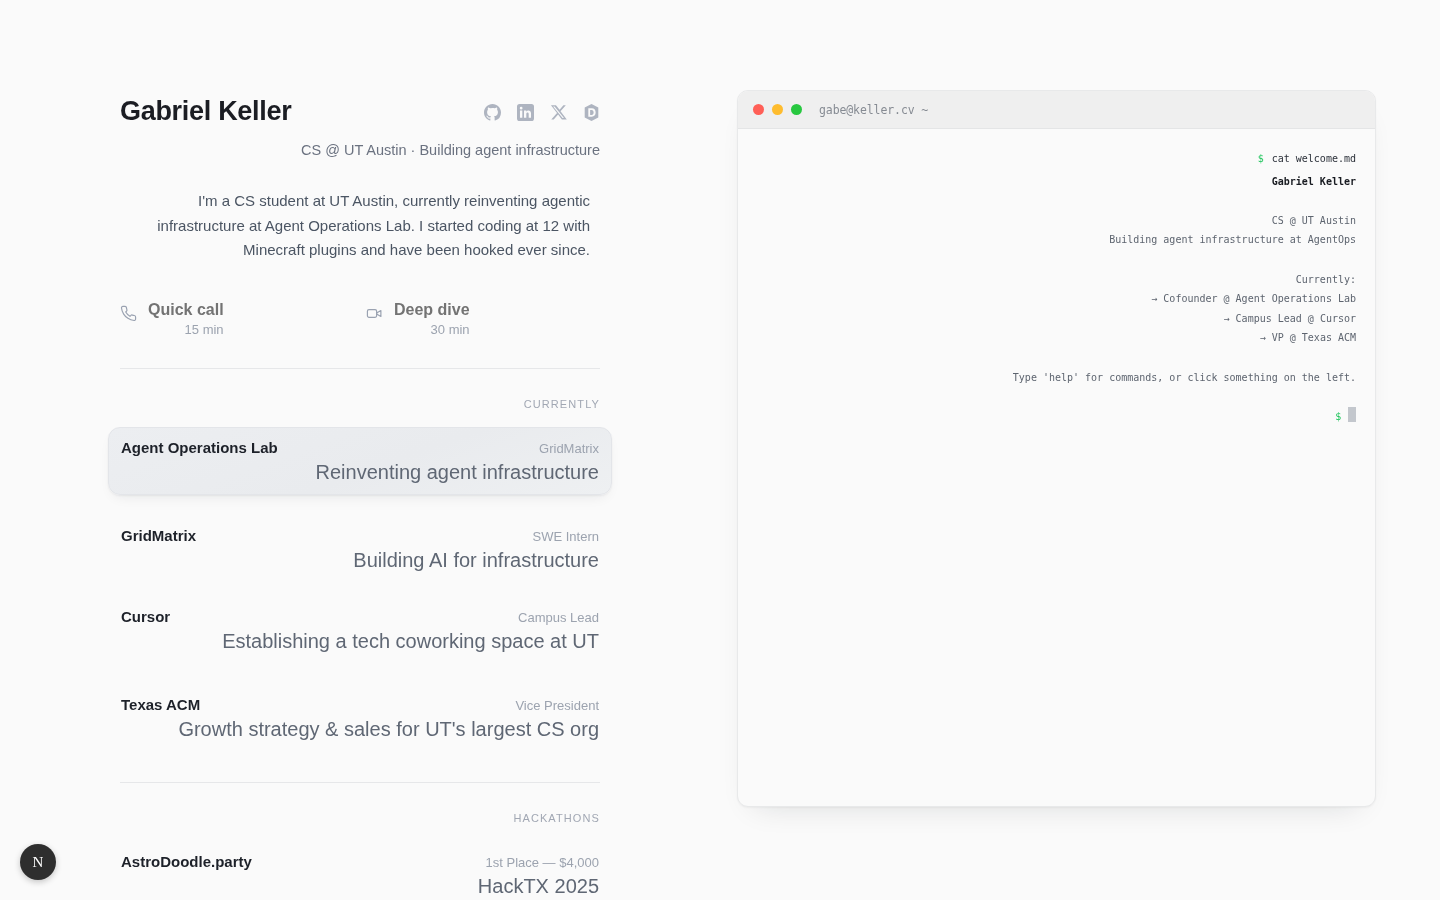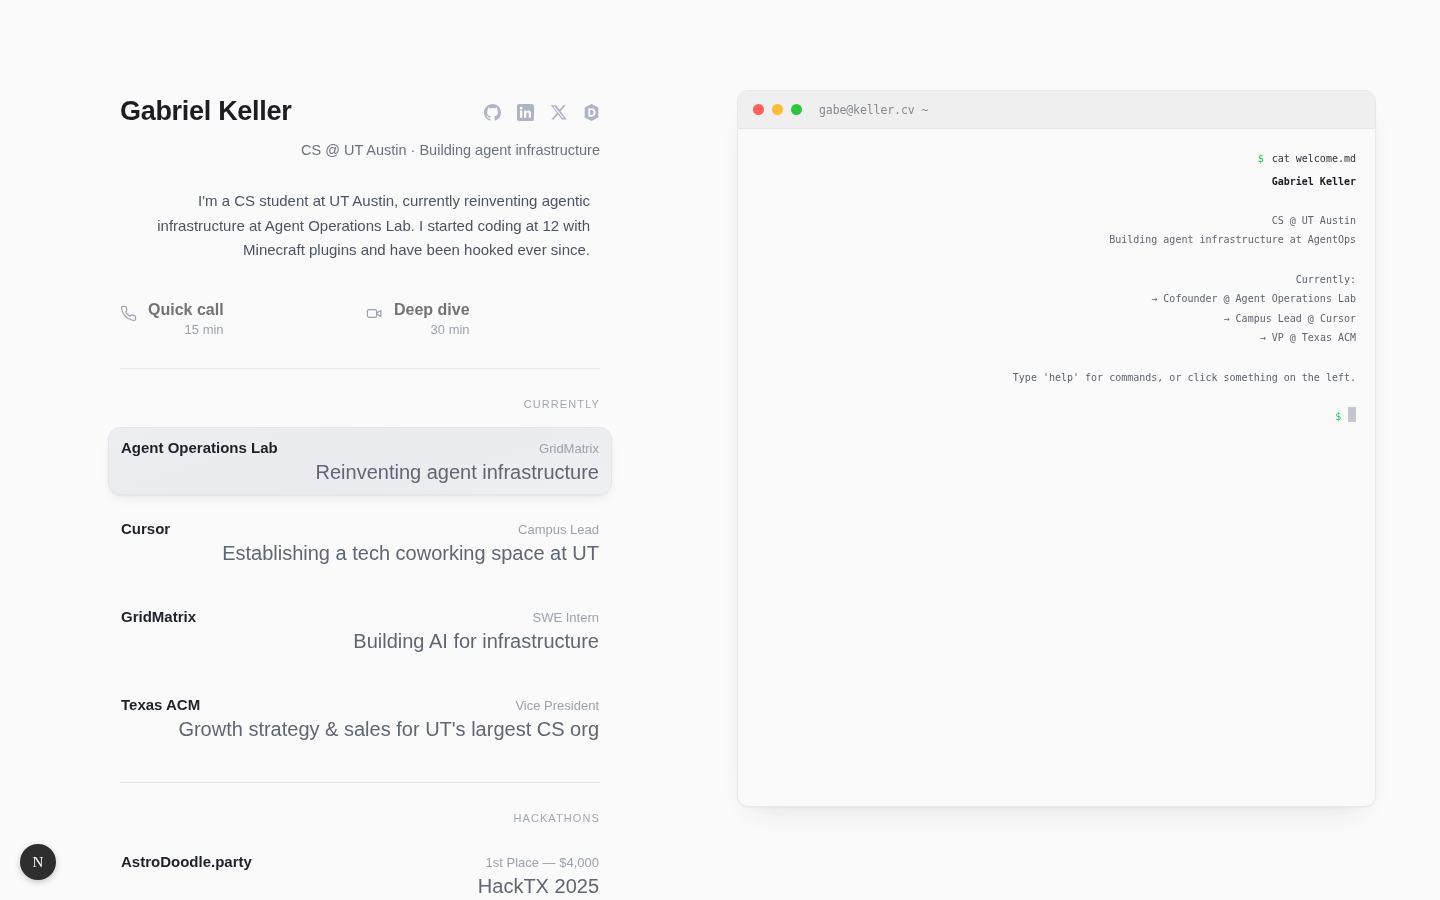--- a/index.html
+++ b/index.html
@@ -322,34 +322,34 @@
       <div class="entry-list" style="margin-top:17px;">
 
         <div class="entry active">
           <div class="entry-top">
             <span class="entry-title">Agent Operations Lab</span>
             <span class="entry-role">GridMatrix</span>
           </div>
           <div class="entry-desc">Reinventing agent infrastructure</div>
         </div>
 
+        <div class="entry" style="margin-top:20px;">
+          <div class="entry-top">
+            <span class="entry-title">GridMatrix</span>
+            <span class="entry-role">SWE Intern</span>
+          </div>
+          <div class="entry-desc">Building AI for infrastructure</div>
+        </div>
+
         <div class="entry" style="margin-top:13px;">
           <div class="entry-top">
             <span class="entry-title">Cursor</span>
             <span class="entry-role">Campus Lead</span>
           </div>
           <div class="entry-desc">Establishing a tech coworking space at UT</div>
-        </div>
-
-        <div class="entry" style="margin-top:20px;">
-          <div class="entry-top">
-            <span class="entry-title">GridMatrix</span>
-            <span class="entry-role">SWE Intern</span>
-          </div>
-          <div class="entry-desc">Building AI for infrastructure</div>
         </div>
 
         <div class="entry" style="margin-top:20px;">
           <div class="entry-top">
             <span class="entry-title">Texas ACM</span>
             <span class="entry-role">Vice President</span>
           </div>
           <div class="entry-desc">Growth strategy &amp; sales for UT's largest CS org</div>
         </div>
 

